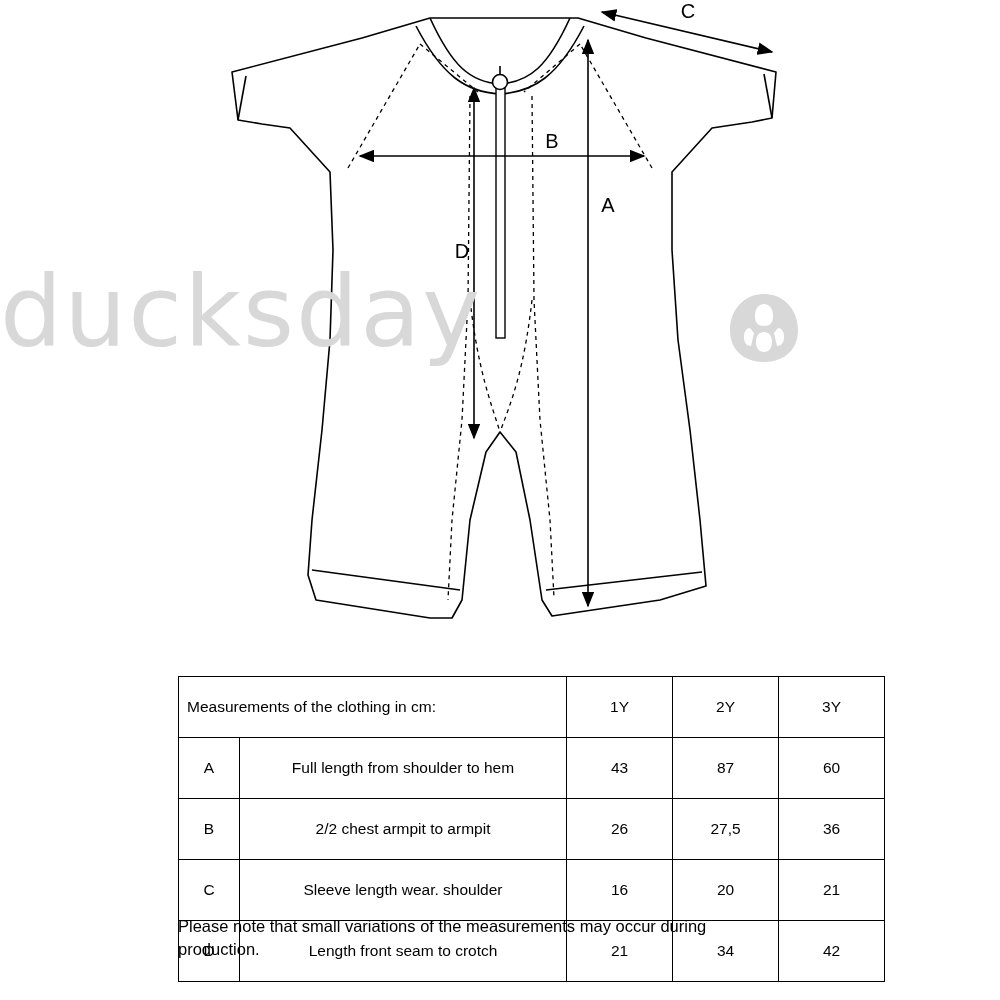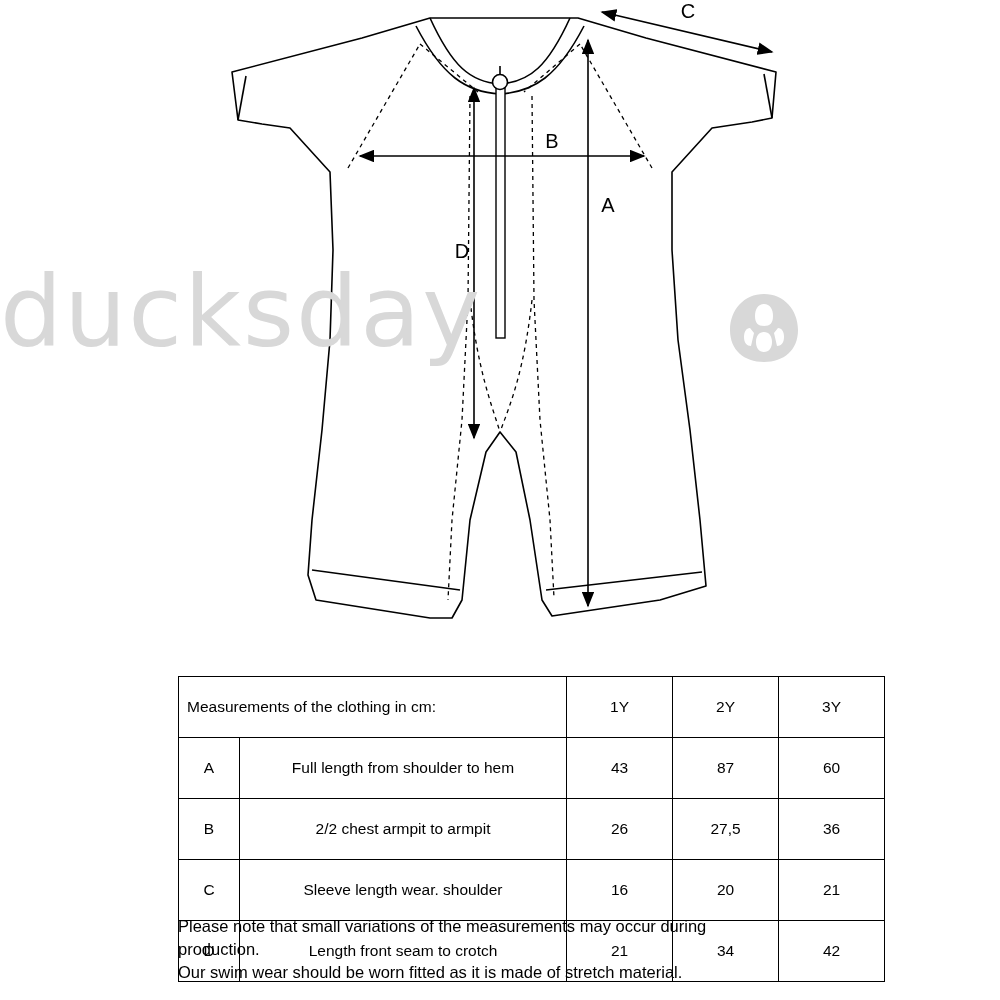--- a/index.html
+++ b/index.html
@@ -237,14 +237,13 @@
       <td class="val-col">21</td>
       <td class="val-col">34</td>
       <td class="val-col">42</td>
     </tr>
   </tbody>
 </table>
 
 <div class="notes">
   <span class="note-line">Please note that small variations of the measurements may occur during</span>
   <span class="note-line">production.</span>
-  <span class="note-line">Our swim wear should be worn fitted as it is made of stretch material.</span>
 </div>
 
 </body></html>

